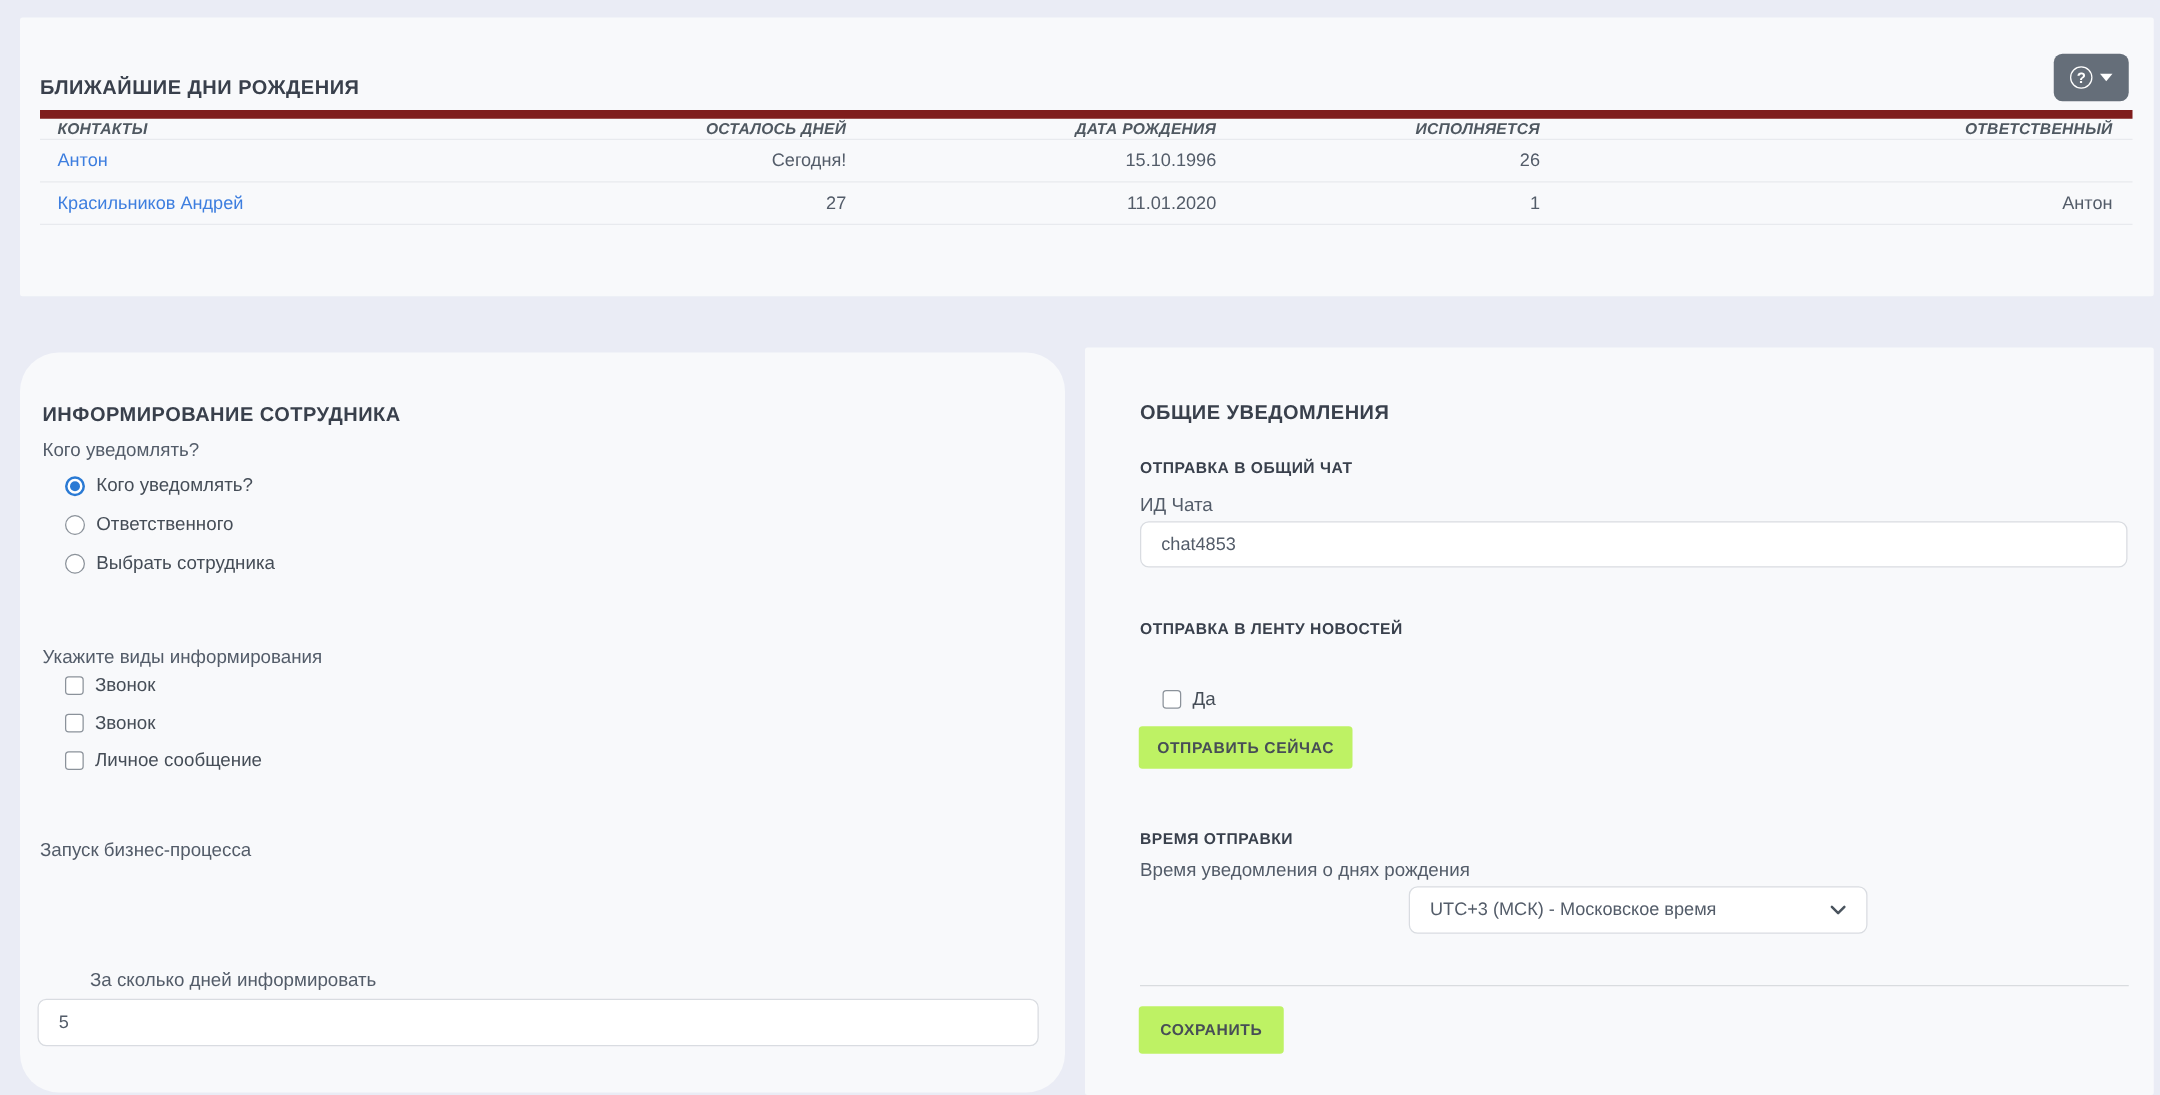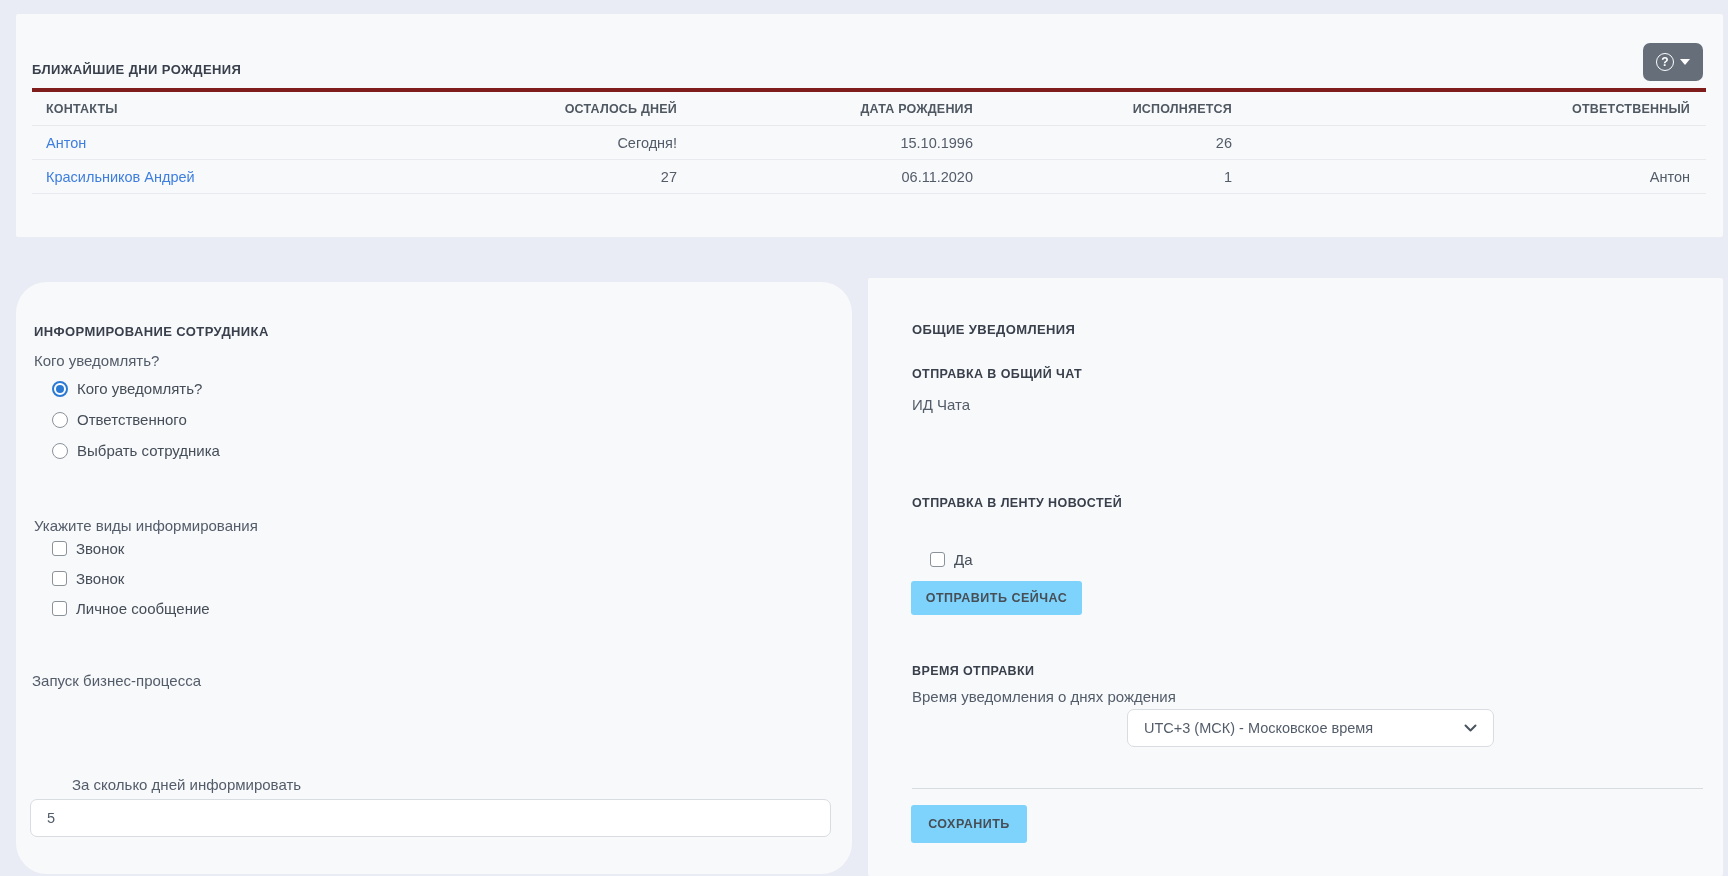--- a/index.html
+++ b/index.html
@@ -11,42 +11,42 @@
     position:relative;
   }
   .panel {
     position:absolute;
     background:#f8f9fb;
     border-radius:2px;
   }
   
   .card-birthdays { left:16px; top:14px; width:1707px; height:223px; }
   .section-title {
-    font-size:13px; font-weight:700; color:#39404c;
+    font-size:16px; font-weight:700; color:#39404c;
     letter-spacing:.4px; text-transform:uppercase;
   }
   .card-title { position:absolute; left:16px; top:48px; }
   .help-btn {
     position:absolute; left:1627px; top:29px; width:60px; height:38px;
     background:#656e79; border:none; border-radius:7px;
     display:flex; align-items:center; justify-content:center; gap:6px;
     cursor:pointer;
   }
   .help-q {
     width:18px; height:18px; border:1.6px solid #ffffff; border-radius:50%;
     color:#fff; font-size:12px; font-weight:700;
     display:flex; align-items:center; justify-content:center;
   }
   .caret-down {
     width:0; height:0; border-left:5px solid transparent;
     border-right:5px solid transparent; border-top:6px solid #ffffff;
   }
   .bd-table { position:absolute; left:16px; top:74px; width:1674px; }
   .t-row { display:flex; align-items:center; border-bottom:1px solid #e8eaee; }
-  .t-row.head { height:38px; border-top:4px solid #7f1d1d; }
+  .t-row.head { height:24px; border-top:7px solid #7f1d1d;font-style:italic; }
   .t-row.body { height:34px; }
   .t-cell { font-size:14.5px; color:#535c69; text-align:right; padding-right:2px; }
   .t-row.head .t-cell {
     font-size:12.5px; font-weight:600; color:#4f5861;
     text-transform:uppercase; letter-spacing:.2px;
   }
   .c1 { width:340px; text-align:left; padding-left:14px; }
   .c2 { width:307px; } .c3 { width:296px; } .c4 { width:259px; } .c5 { width:458px; }
   a.contact-link { color:#3d7edf; text-decoration:none; cursor:pointer; }
   
@@ -71,21 +71,21 @@
   }
   .field, .selectbox {
     background:#ffffff; border:1px solid #d9dce1; border-radius:7px;
     height:38px; font-size:14.5px; color:#535c69;
     display:flex; align-items:center; padding:0 16px;
   }
   input.field { width:100%; outline:none; }
   .selectbox { justify-content:space-between; cursor:pointer; }
   .chev svg { display:block; }
   .green-btn {
-    background:#7dd3fc; border:none; border-radius:3px;
+    background:#bef264; border:none; border-radius:3px;
     font-family:"Liberation Sans", sans-serif;
     font-size:12.5px; font-weight:700; color:#474e56;
     text-transform:uppercase; letter-spacing:.5px;
     display:flex; align-items:center; justify-content:center;
     cursor:pointer;
   }
   .divider { border-top:1px solid #d9dcdf; height:0; }
 </style>
 </head>
 <body>
@@ -112,21 +112,21 @@
       </div>
       <div class="t-cell c2">Сегодня!</div>
       <div class="t-cell c3">15.10.1996</div>
       <div class="t-cell c4">26</div>
     </div>
     <div class="t-row body">
       <div class="t-cell c1">
         <a class="contact-link">Красильников Андрей</a>
       </div>
       <div class="t-cell c2">27</div>
-      <div class="t-cell c3">06.11.2020</div>
+      <div class="t-cell c3">11.01.2020</div>
       <div class="t-cell c4">1</div>
       <div class="t-cell c5">Антон</div>
     </div>
   </div>
 </div>
 
 <div class="panel panel-left">
   <div class="abs section-title" style="left:18px; top:42px;">ИНФОРМИРОВАНИЕ СОТРУДНИКА</div>
 
   <div class="abs label" style="left:18px; top:70px;">Кого уведомлять?</div>
@@ -163,20 +163,21 @@
 
   <div class="abs label" style="left:16px; top:494px;margin-left:40px;">За сколько дней информировать</div>
   <input class="abs field" style="left: 14px; top: 517px; width: 801px;" value="5">
 </div>
 
 <div class="panel panel-right">
   <div class="abs section-title" style="left:44px; top:44px;">ОБЩИЕ УВЕДОМЛЕНИЯ</div>
 
   <div class="abs section-title" style="left:44px; top:89px; font-size:12.5px;">ОТПРАВКА В ОБЩИЙ ЧАТ</div>
   <div class="abs label" style="left:44px; top:118px;">ИД Чата</div>
+  <input class="abs field" style="left: 44px; top: 139px; width: 790px; height: 37px;" value="chat4853">
 
   <div class="abs section-title" style="left:44px; top:218px; font-size:12.5px;">ОТПРАВКА В ЛЕНТУ НОВОСТЕЙ</div>
   <div class="abs opt-row" style="left:62px; top:273px;">
     <span class="checkbox"></span>
     <span class="opt-label">Да</span>
   </div>
   <button class="abs green-btn" style="left:43px; top:303px; width:171px; height:34px;">ОТПРАВИТЬ СЕЙЧАС</button>
 
   <div class="abs section-title" style="left:44px; top:386px; font-size:12.5px;">ВРЕМЯ ОТПРАВКИ</div>
   <div class="abs label" style="left:44px; top:410px;">Время уведомления о днях рождения</div>

